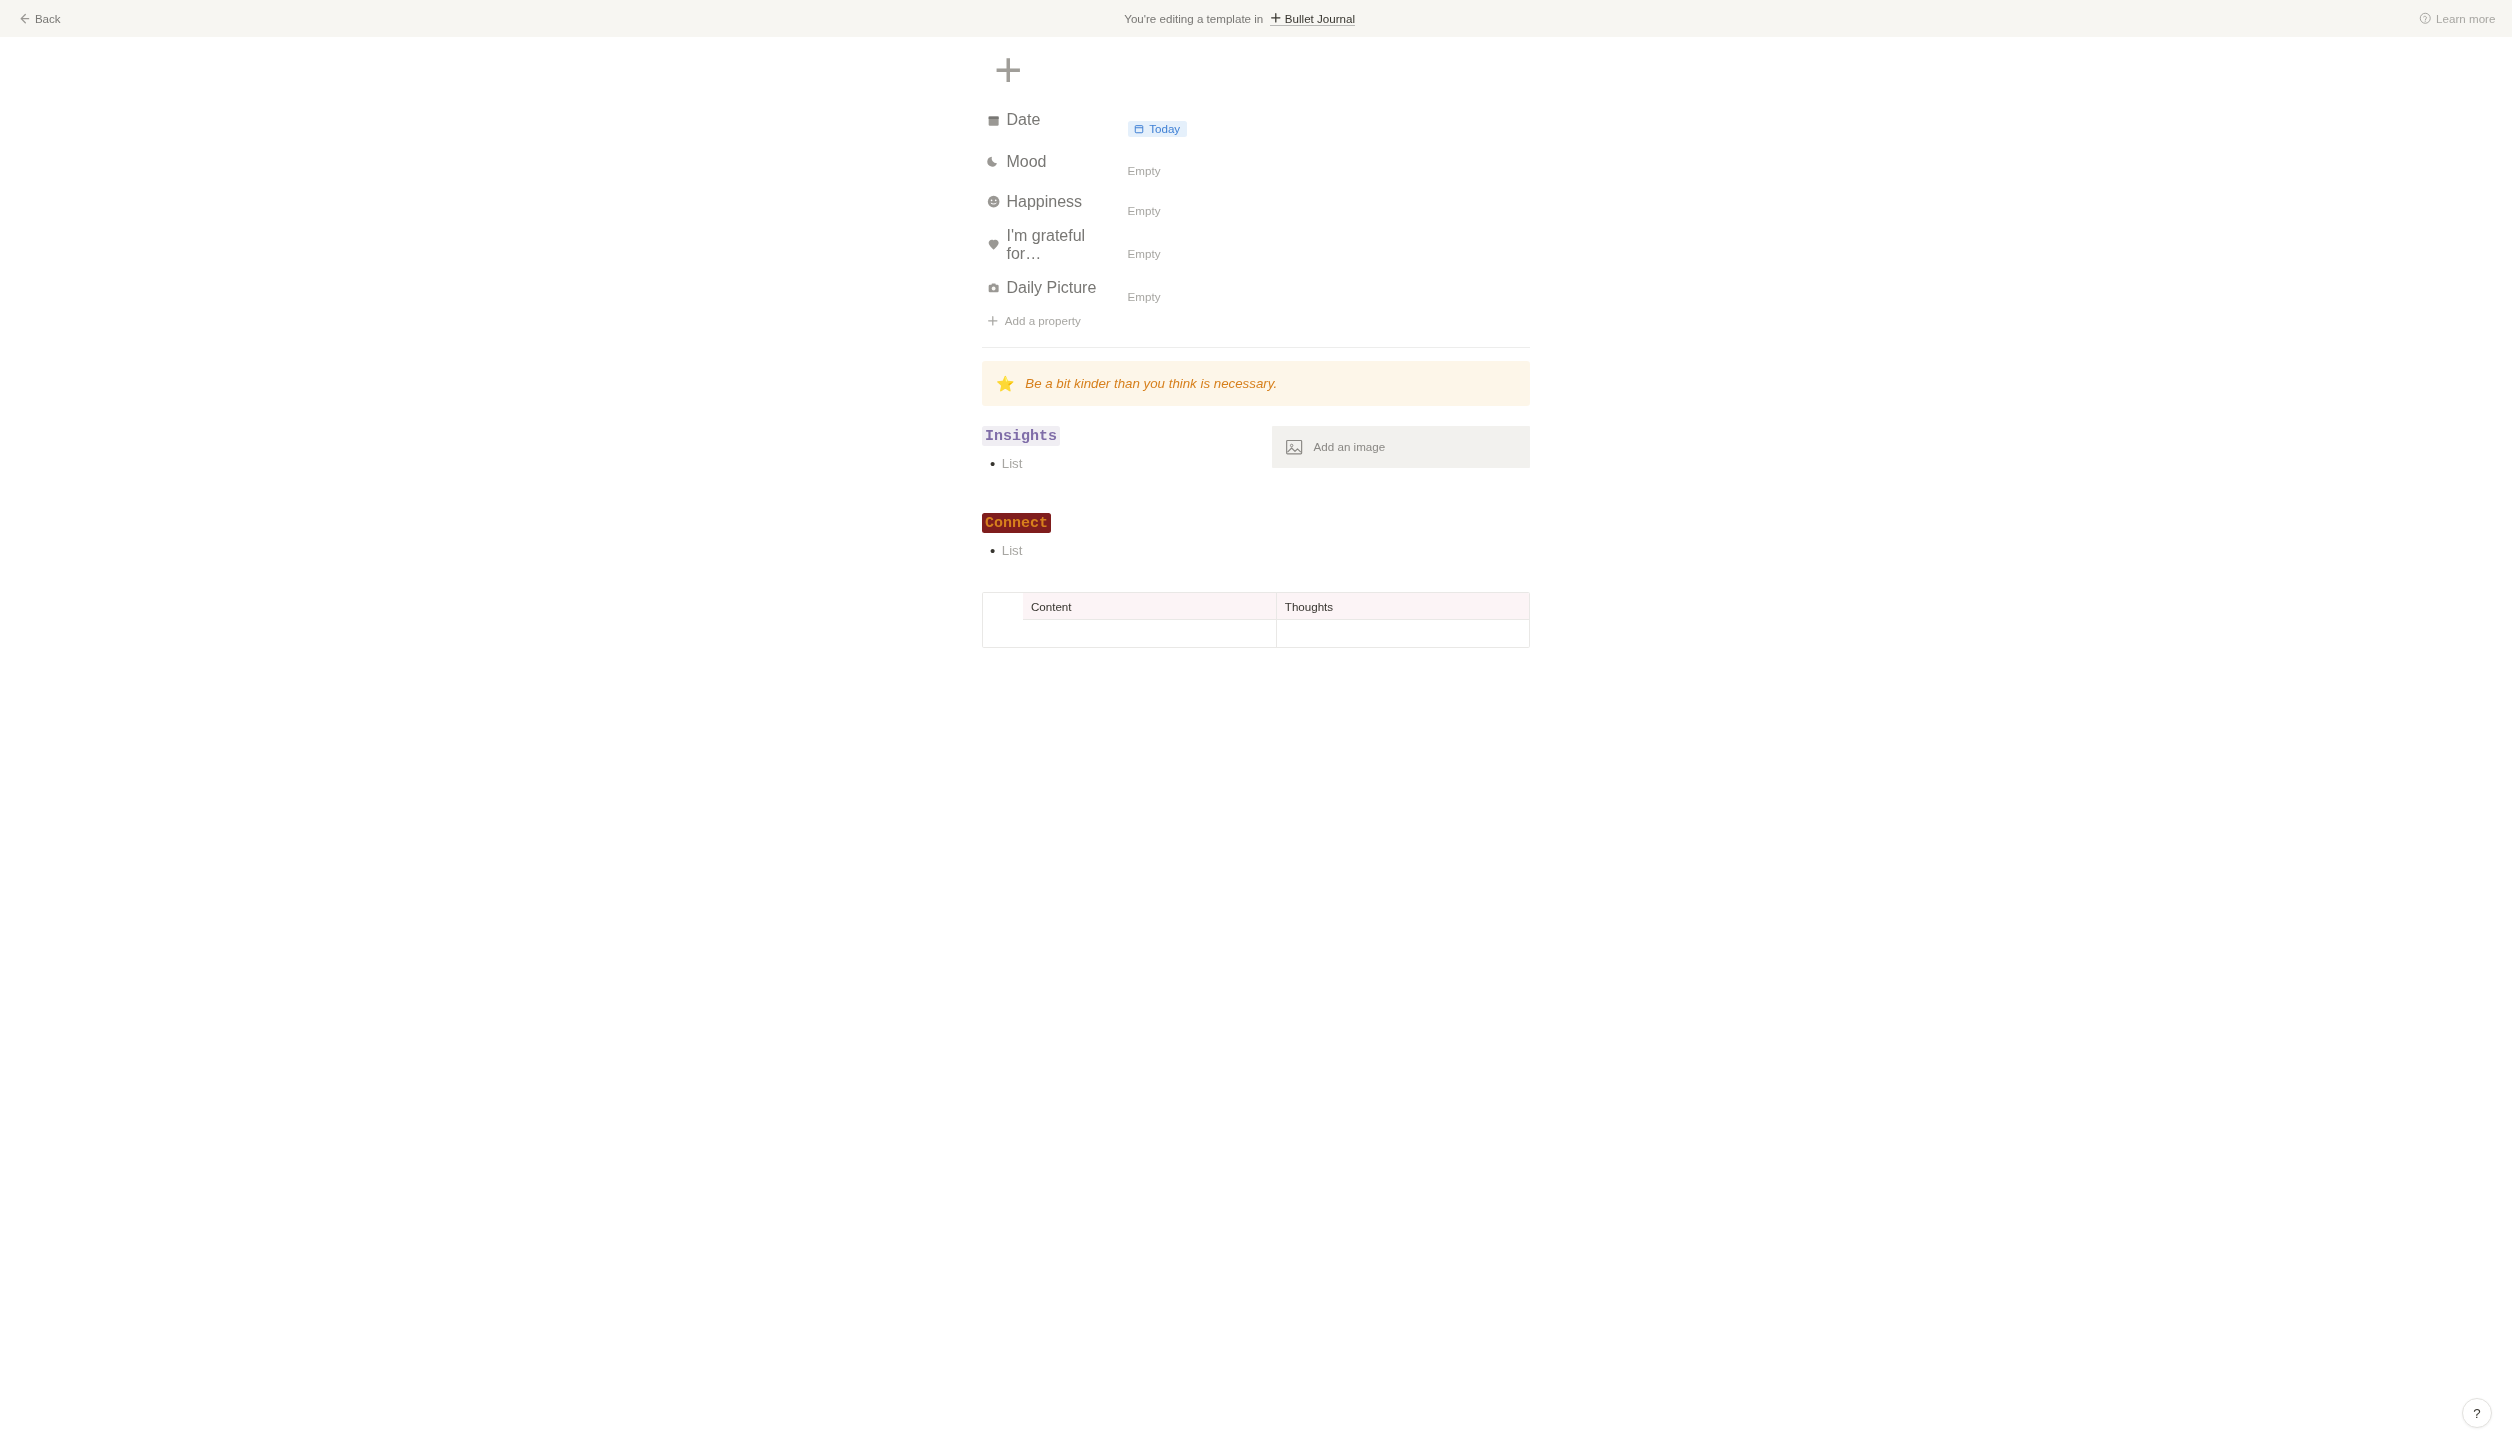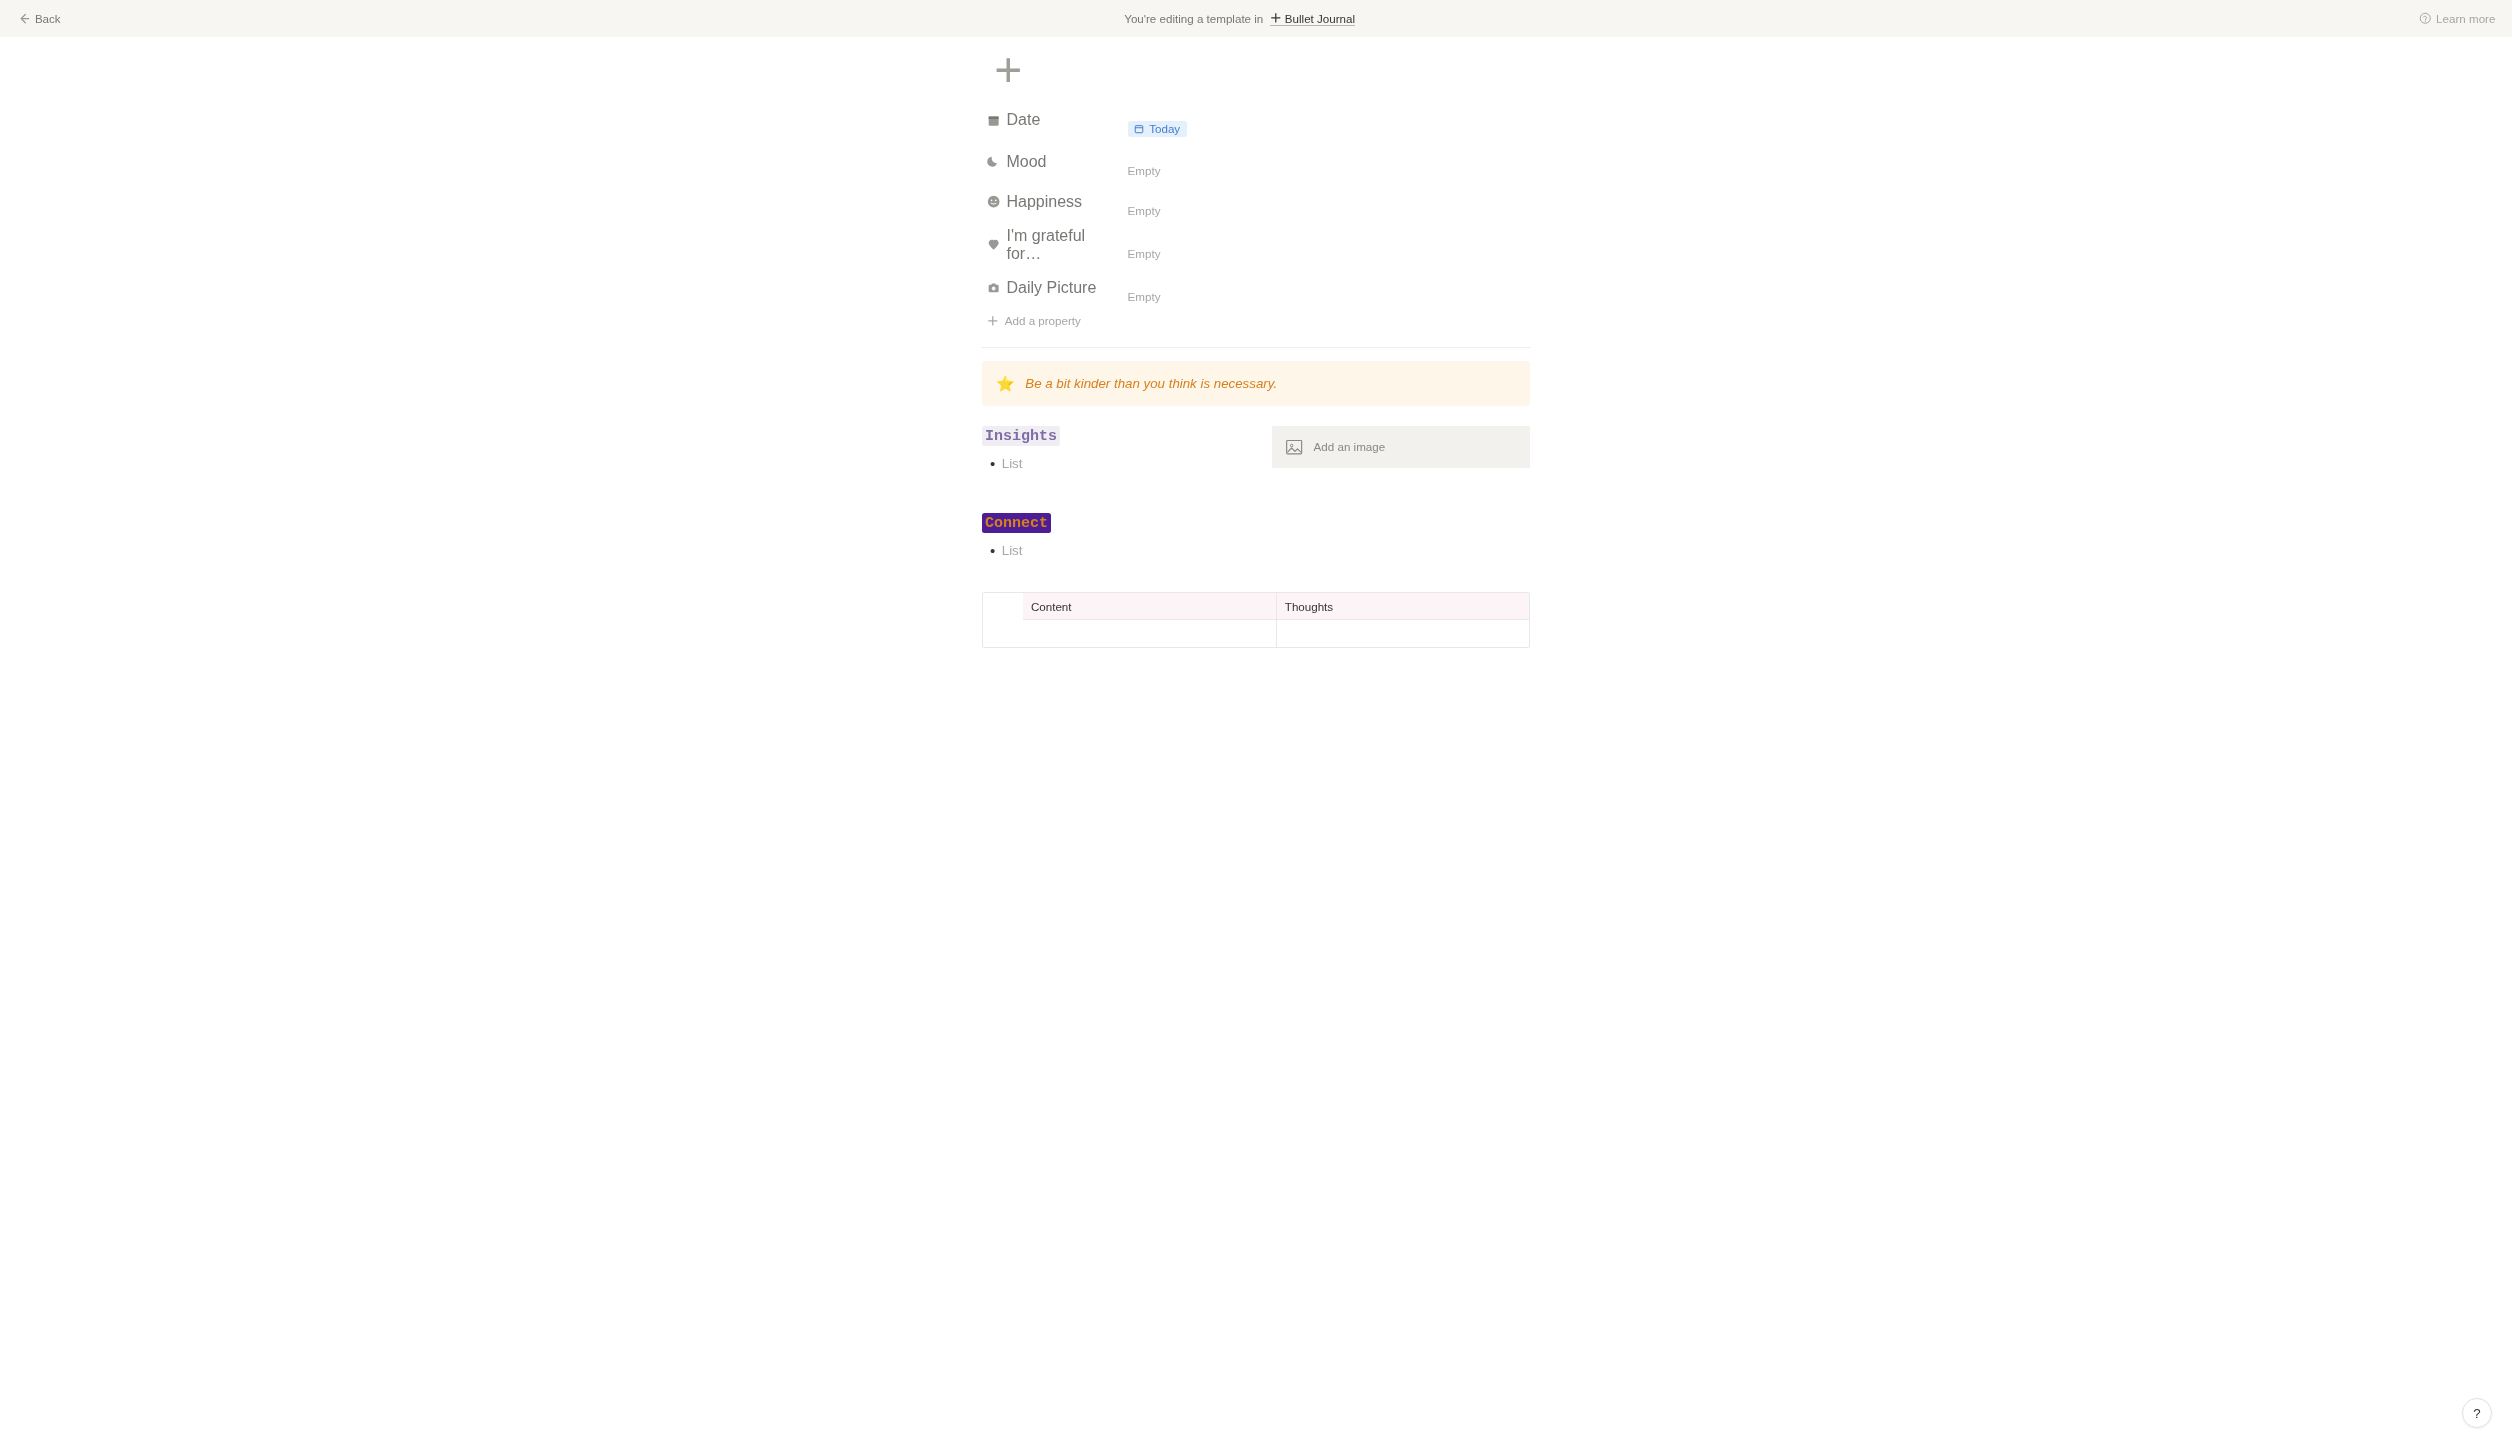--- a/index.html
+++ b/index.html
@@ -173,21 +173,21 @@
       padding: 1.7px 3.3px;
       border-radius: 2.5px;
       margin-bottom: 6.6px;
     }
     .section-header.insights {
       color: #7f6da8;
       background: #f0eef3;
     }
     .section-header.connect {
       color: #d7801d;
-      background: #4c1d95;
+      background: #7f1d1d;
     }
     .list-item {
       display: flex;
       align-items: center;
       gap: 6.6px;
       padding: 2.5px 0 2.5px 8.3px;
       color: #a7a6a2;
       font-size: 13.3px;
     }
     .bullet {

